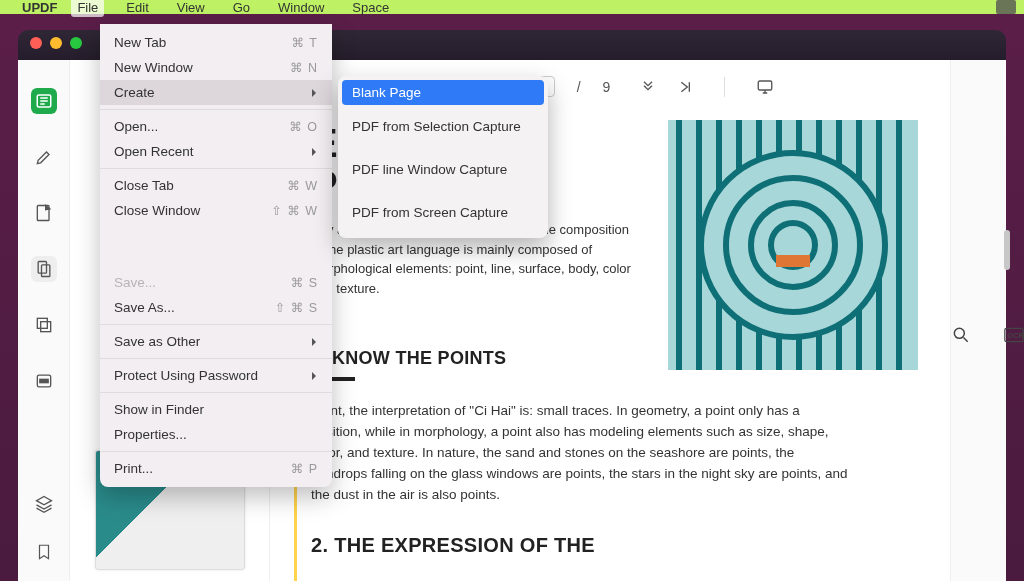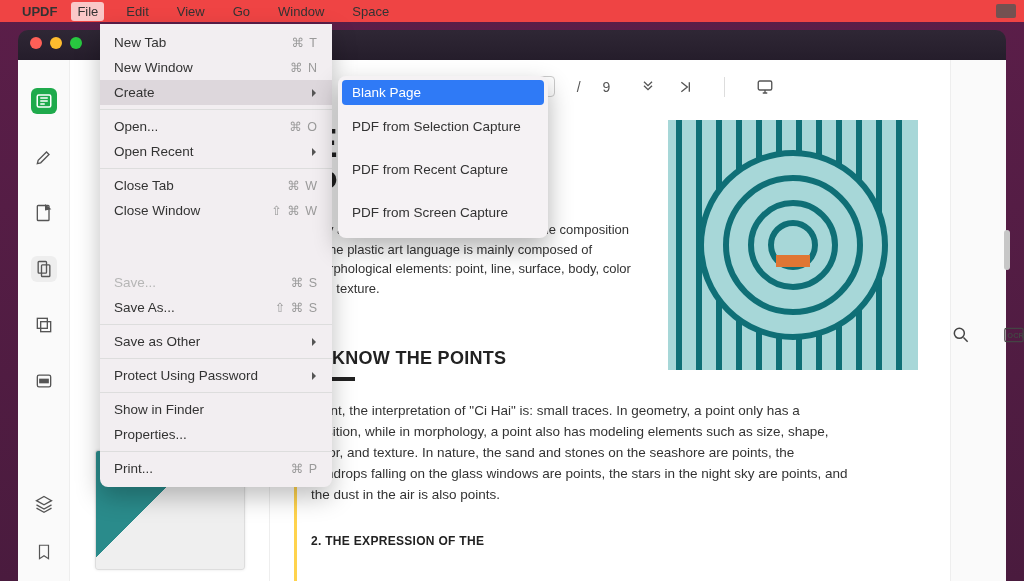--- a/index.html
+++ b/index.html
@@ -5,22 +5,22 @@
 * { box-sizing: border-box; margin: 0; padding: 0; font-family: -apple-system, BlinkMacSystemFont, "Helvetica Neue", Arial, sans-serif; }
 
 html, body { width: 1024px; height: 581px; overflow: hidden; }
 
 body {
   background: linear-gradient(180deg,#5b1e49 0%, #4a1b3e 100%);
 }
 
 
 .menubar {
-  position: absolute; inset: 0 0 auto 0; height: 22px;
-  background: #ef4444;
+  position: absolute; inset: 0 0 auto 0; height: 14px;
+  background: #bef264;
   display: flex; align-items: center;
   padding: 0 8px;
   font-size: 13px; color: #333;
 }
 .menubar .apple { font-size: 15px; margin-right: 14px; }
 .menubar .app  { font-weight: 700; margin-right: 14px; }
 .menubar .menu { margin-right: 16px; padding: 2px 6px; border-radius: 3px; cursor: default; }
 .menubar .menu.active { background: rgba(255,255,255,0.7); }
 .menubar .spacer { flex: 1; }
 .menubar .tray { width: 20px; height: 14px; background:#555; border-radius:2px; opacity:.8; }
@@ -103,21 +103,21 @@
   position:absolute; top:62px; left:24px; right:6px; bottom:0;
   border-left:3px solid #ffd34d;
   padding:0 10px 0 14px;
   color:#222;
 }
 .page h1{ font-size:40px; font-weight:800; letter-spacing:-.5px; line-height:1.05; max-width:320px;}
 .page .intro{ margin-top:14px; font-size:13px; line-height:1.5; max-width:320px; color:#333;}
 .page h2{ margin-top:50px; font-size:18px; font-weight:800; letter-spacing:.3px;}
 .page .rule{ width:44px; height:4px; background:#222; margin:8px 0 20px 0;}
 .page .para{ font-size:13.5px; line-height:1.55; color:#333; max-width:540px;}
-.page h3{ margin-top:28px; font-size:12px; font-weight:800; letter-spacing:.3px; max-width:300px;}
+.page h3{ margin-top:28px; font-size:20px; font-weight:800; letter-spacing:.3px; max-width:300px;}
 
 .artwork{
   position:absolute; top:60px; right:32px; width:250px; height:250px;
   background:#a7d7d8;
   overflow:hidden;
 }
 .artwork .bars span{ position:absolute; top:0; bottom:0; width:6px; background:#0f6f76;}
 .artwork .ring{ position:absolute; border:6px solid #0f6f76; border-radius:50%; background:#a7d7d8;}
 .artwork .core{ position:absolute; background:#e07634;}
 
@@ -426,15 +426,15 @@
     <hr>
     <div class="row">
       <span>Print...</span>
       <span class="sc">⌘ P</span>
     </div>
   </div>
 
 <div class="submenu" id="create-sm">
     <div class="row sel">Blank Page</div>
     <div class="row">PDF from Selection Capture</div>
-    <div class="row">PDF from Recent Capture</div>
+    <div class="row">PDF line Window Capture</div>
     <div class="row">PDF from Screen Capture</div>
   </div>
 
 </body></html>

